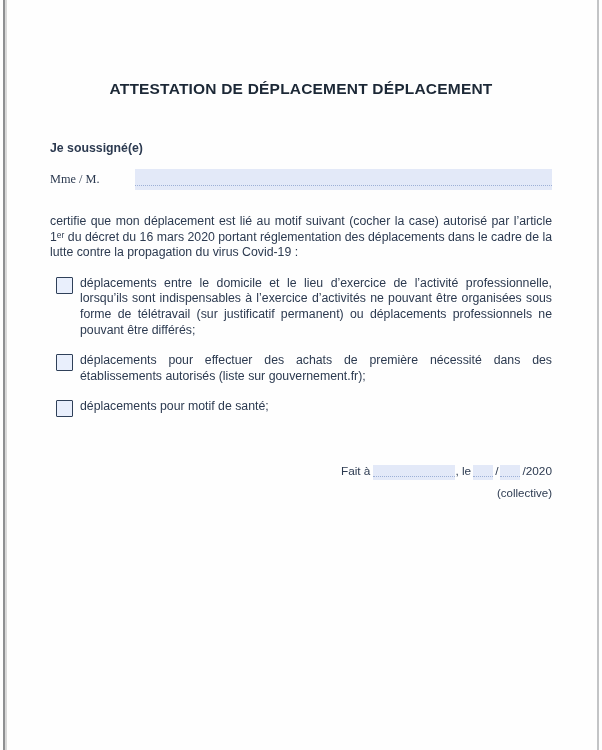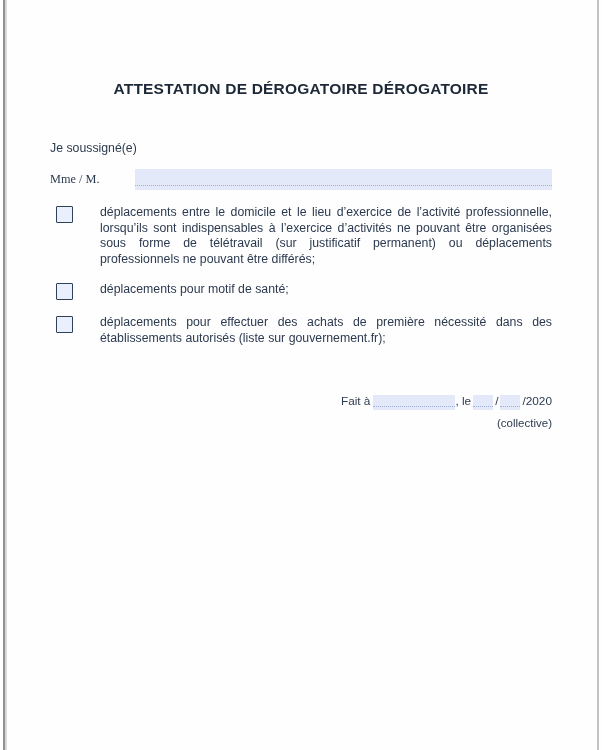--- a/index.html
+++ b/index.html
@@ -15,40 +15,40 @@
 
   .title {
     margin-top:80px; text-align:center; font-weight:bold; font-size:15.5px;
     letter-spacing:0.2px; color:#1c2836;
   }
   .subtitle {
     margin-top:9px; text-align:center; font-size:11.6px; line-height:14.5px;
     color:#44536b; padding:0 14px;
   }
 
-  .intro { margin-top:43px; font-size:12.3px; color:#2c3a50; }
+  .intro { margin-top:43px; font-size:12.3px; color:#2c3a50;font-weight:bold; }
 
   .fields { margin-top:14px; }
   .frow { display:flex; align-items:flex-start; margin-bottom:12px; }
   .frow .flabel { width:85px; flex-shrink:0; font-size:12.3px; padding-top:3px; color:#2c3a50;font-family:Liberation Serif, serif; }
   .field { flex:1; background:#e3e9f8; padding:2px 0 4px 0; cursor:text; }
   .field .fline { height:15px; border-bottom:1px dotted #9db0d6; }
   .field .fline:last-child { border-bottom:1px dotted #9db0d6; }
 
   .cert {
     margin-top:24px; font-size:12.3px; line-height:15.6px; text-align:justify; color:#2c3a50;
   }
 
   .reasons { margin-top:10px; }
   .reason { display:flex; align-items:flex-start; margin-top:15px; }
   .checkbox {
     width:17px; height:17px; flex-shrink:0; margin-left:6px; margin-top:1px;
     border:1.4px solid #2f4059; background:#e9effc; border-radius:1px; cursor:pointer;
   }
-  .reason .rtext { flex:1; margin-left:27px; font-size:12.3px; line-height:15.6px; text-align:justify; color:#2c3a50; }
+  .reason .rtext { flex:1; margin-left:7px; font-size:12.3px; line-height:15.6px; text-align:justify; color:#2c3a50; }
 
   .footer-line {
     margin-top:47px; display:flex; justify-content:flex-end; align-items:flex-end;
     font-size:11.8px; color:#2c3a50;
   }
   .footer-line .flab { padding-bottom:2px; white-space:pre; }
   .f-field { background:#e3e9f8; padding:1px 0 3px 0; cursor:text; }
   .f-field .fline { height:11px; border-bottom:1px dotted #9db0d6; }
   .f-place { width:82px; margin-left:3px; }
   .f-small { width:20px; margin:0 2px; }
@@ -57,46 +57,47 @@
 </head>
 <body>
 
 <div class="page">
   <div class="edge-left"></div>
   <div class="edge-left2"></div>
   <div class="edge-right"></div>
 
   <div class="content">
 
-    <div class="title">ATTESTATION DE DÉROGATOIRE DÉROGATOIRE</div>
+    <div class="title">ATTESTATION DE DÉPLACEMENT DÉPLACEMENT</div>
 
     <div class="intro">Je soussigné(e)</div>
 
     <div class="fields">
       <div class="frow">
         <div class="flabel">Mme / M.</div>
         <div class="field">
           <div class="fline"></div>
         </div>
       </div>
     </div>
 
+    <div class="cert">certifie que mon déplacement est lié au motif suivant (cocher la case) autorisé par l’article 1ᵉʳ du décret du 16 mars 2020 portant réglementation des déplacements dans le cadre de la lutte contre la propagation du virus Covid-19  :</div>
 
     <div class="reasons">
       <div class="reason">
         <div class="checkbox"></div>
         <div class="rtext">déplacements entre le domicile et le lieu d’exercice de l’activité professionnelle, lorsqu’ils sont indispensables à l’exercice d’activités ne pouvant être organisées sous forme de télétravail (sur justificatif permanent) ou déplacements professionnels ne pouvant être différés;</div>
       </div>
       <div class="reason">
         <div class="checkbox"></div>
-        <div class="rtext">déplacements pour motif de santé;</div>
+        <div class="rtext">déplacements pour effectuer des achats de première nécessité dans des établissements autorisés (liste sur gouvernement.fr);</div>
       </div>
       <div class="reason">
         <div class="checkbox"></div>
-        <div class="rtext">déplacements pour effectuer des achats de première nécessité dans des établissements autorisés (liste sur gouvernement.fr);</div>
+        <div class="rtext">déplacements pour motif de santé;</div>
       </div>
     </div>
 
     <div class="footer-line">
       <span class="flab">Fait à</span>
       <span class="f-field f-place">
         <span class="fline" style="display:block"></span>
       </span>
       <span class="flab">, le</span>
       <span class="f-field f-small">

